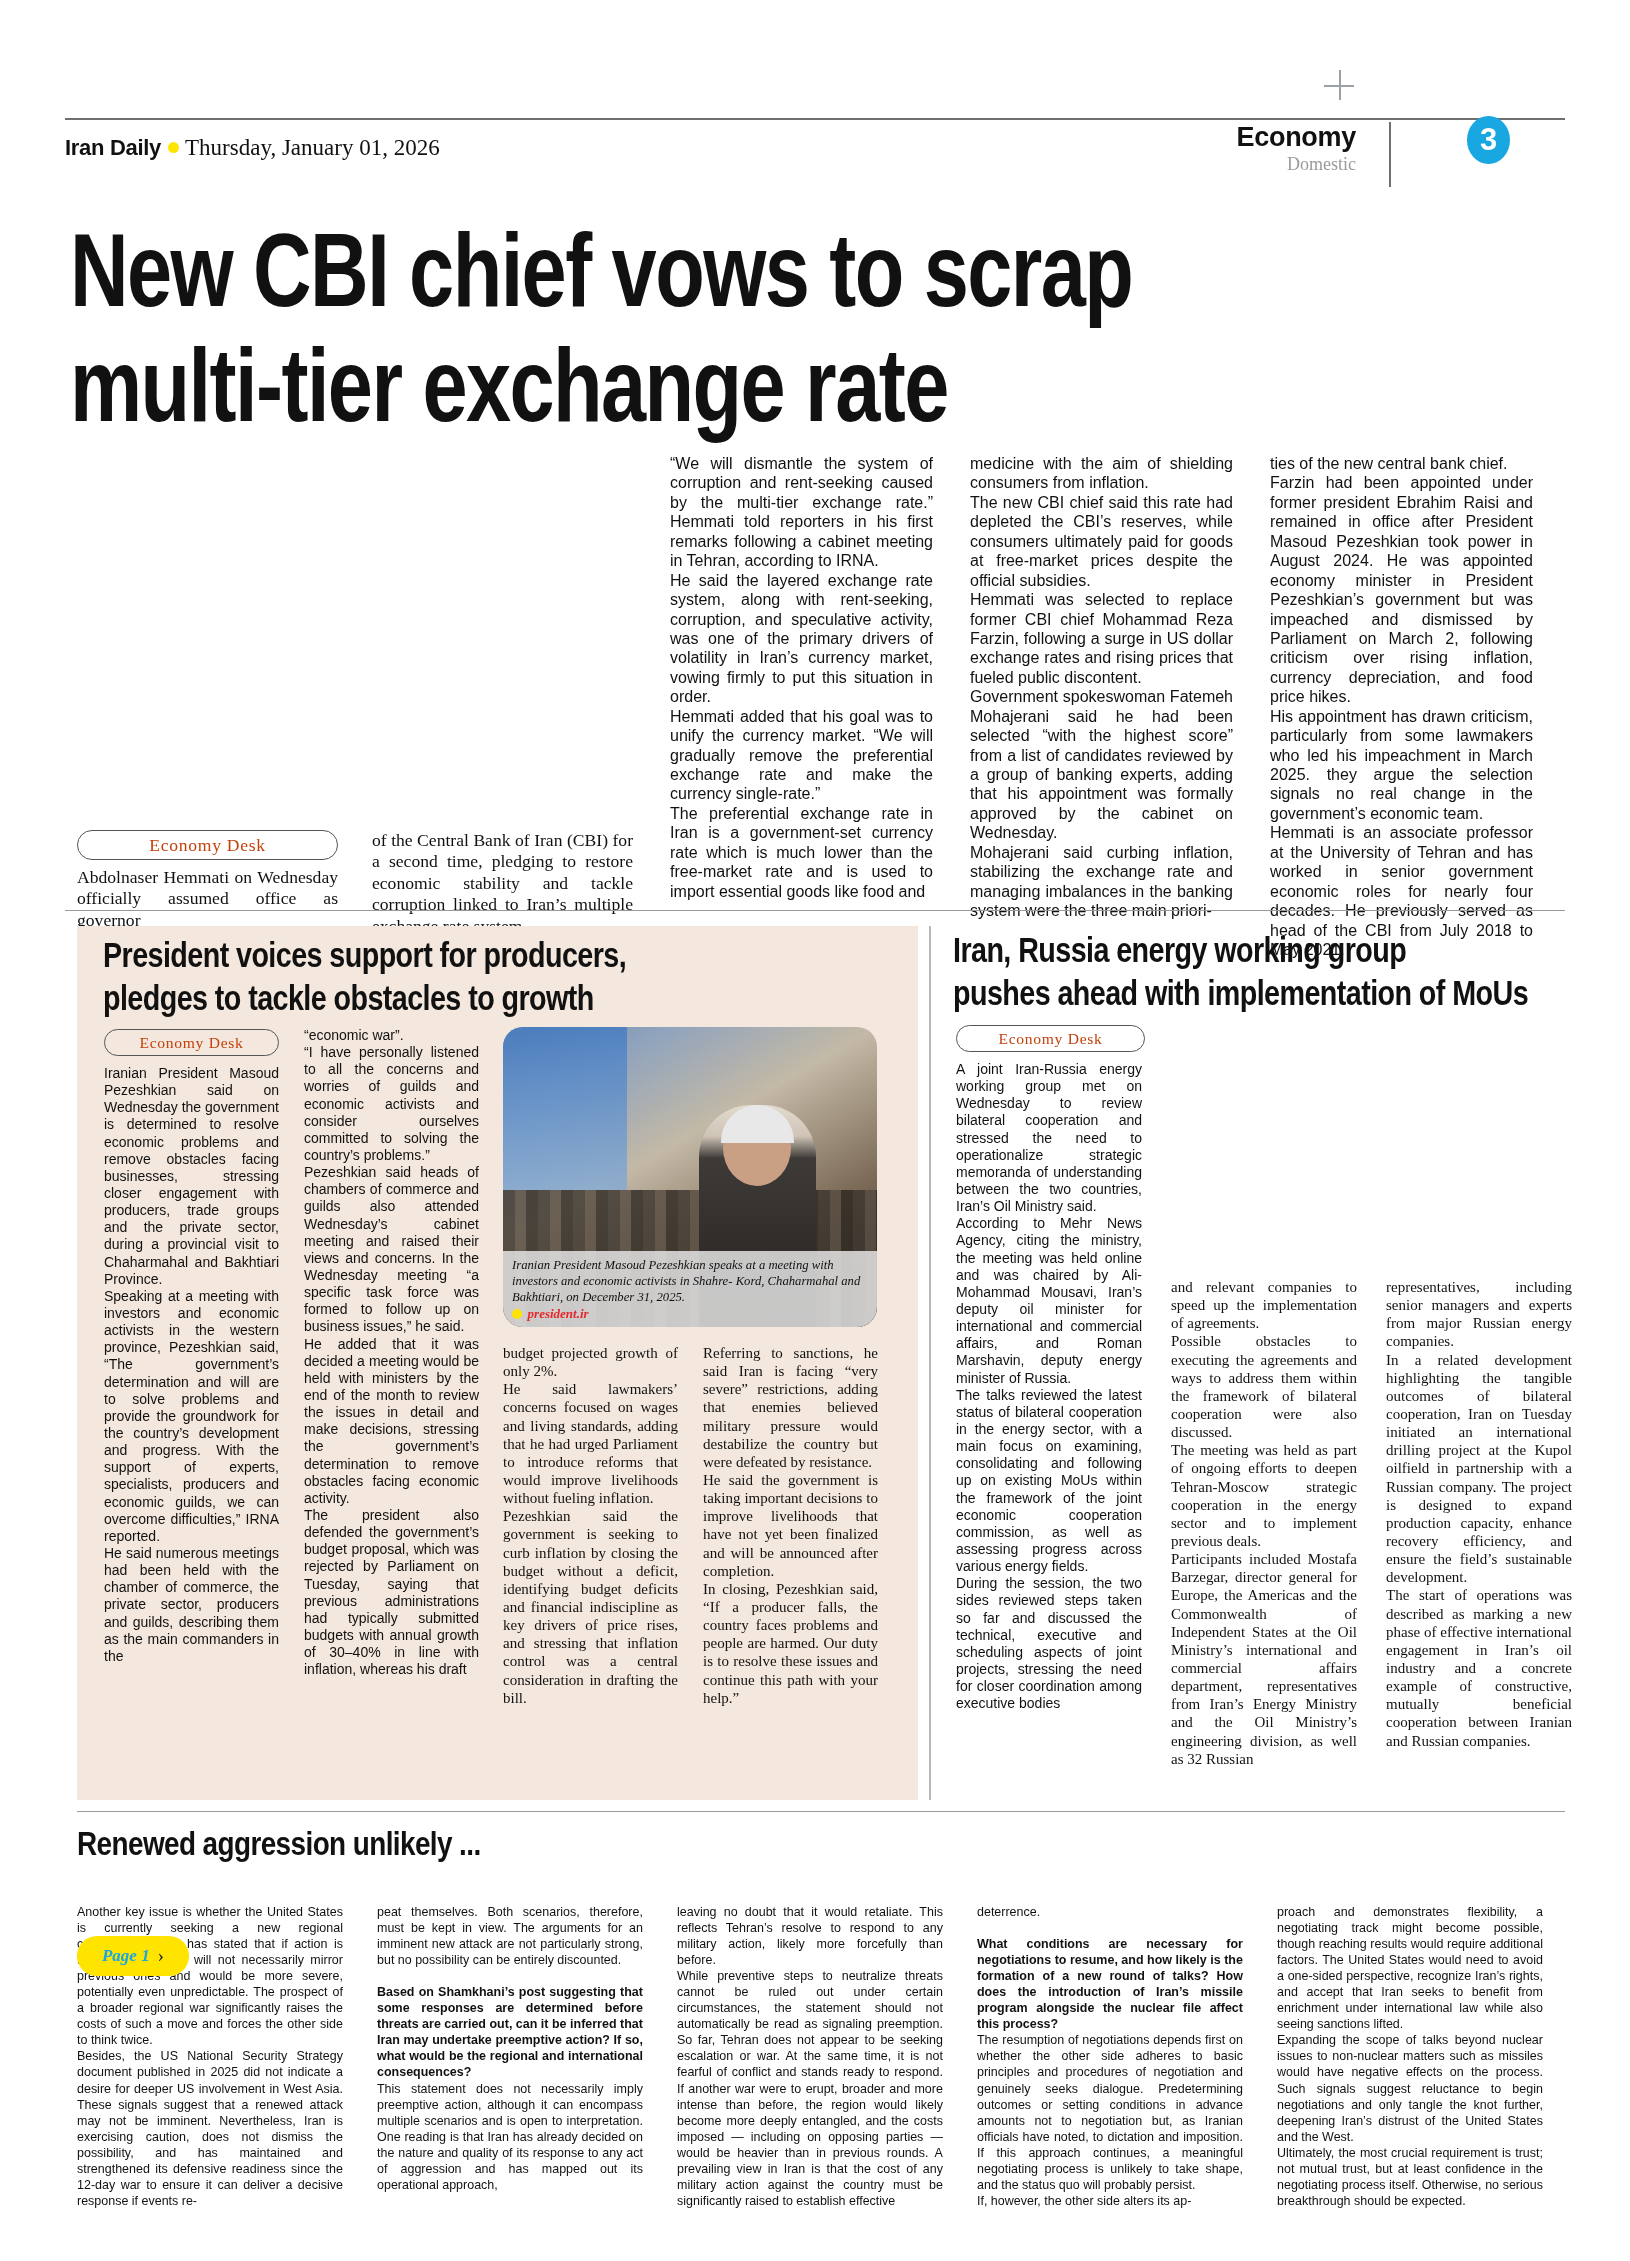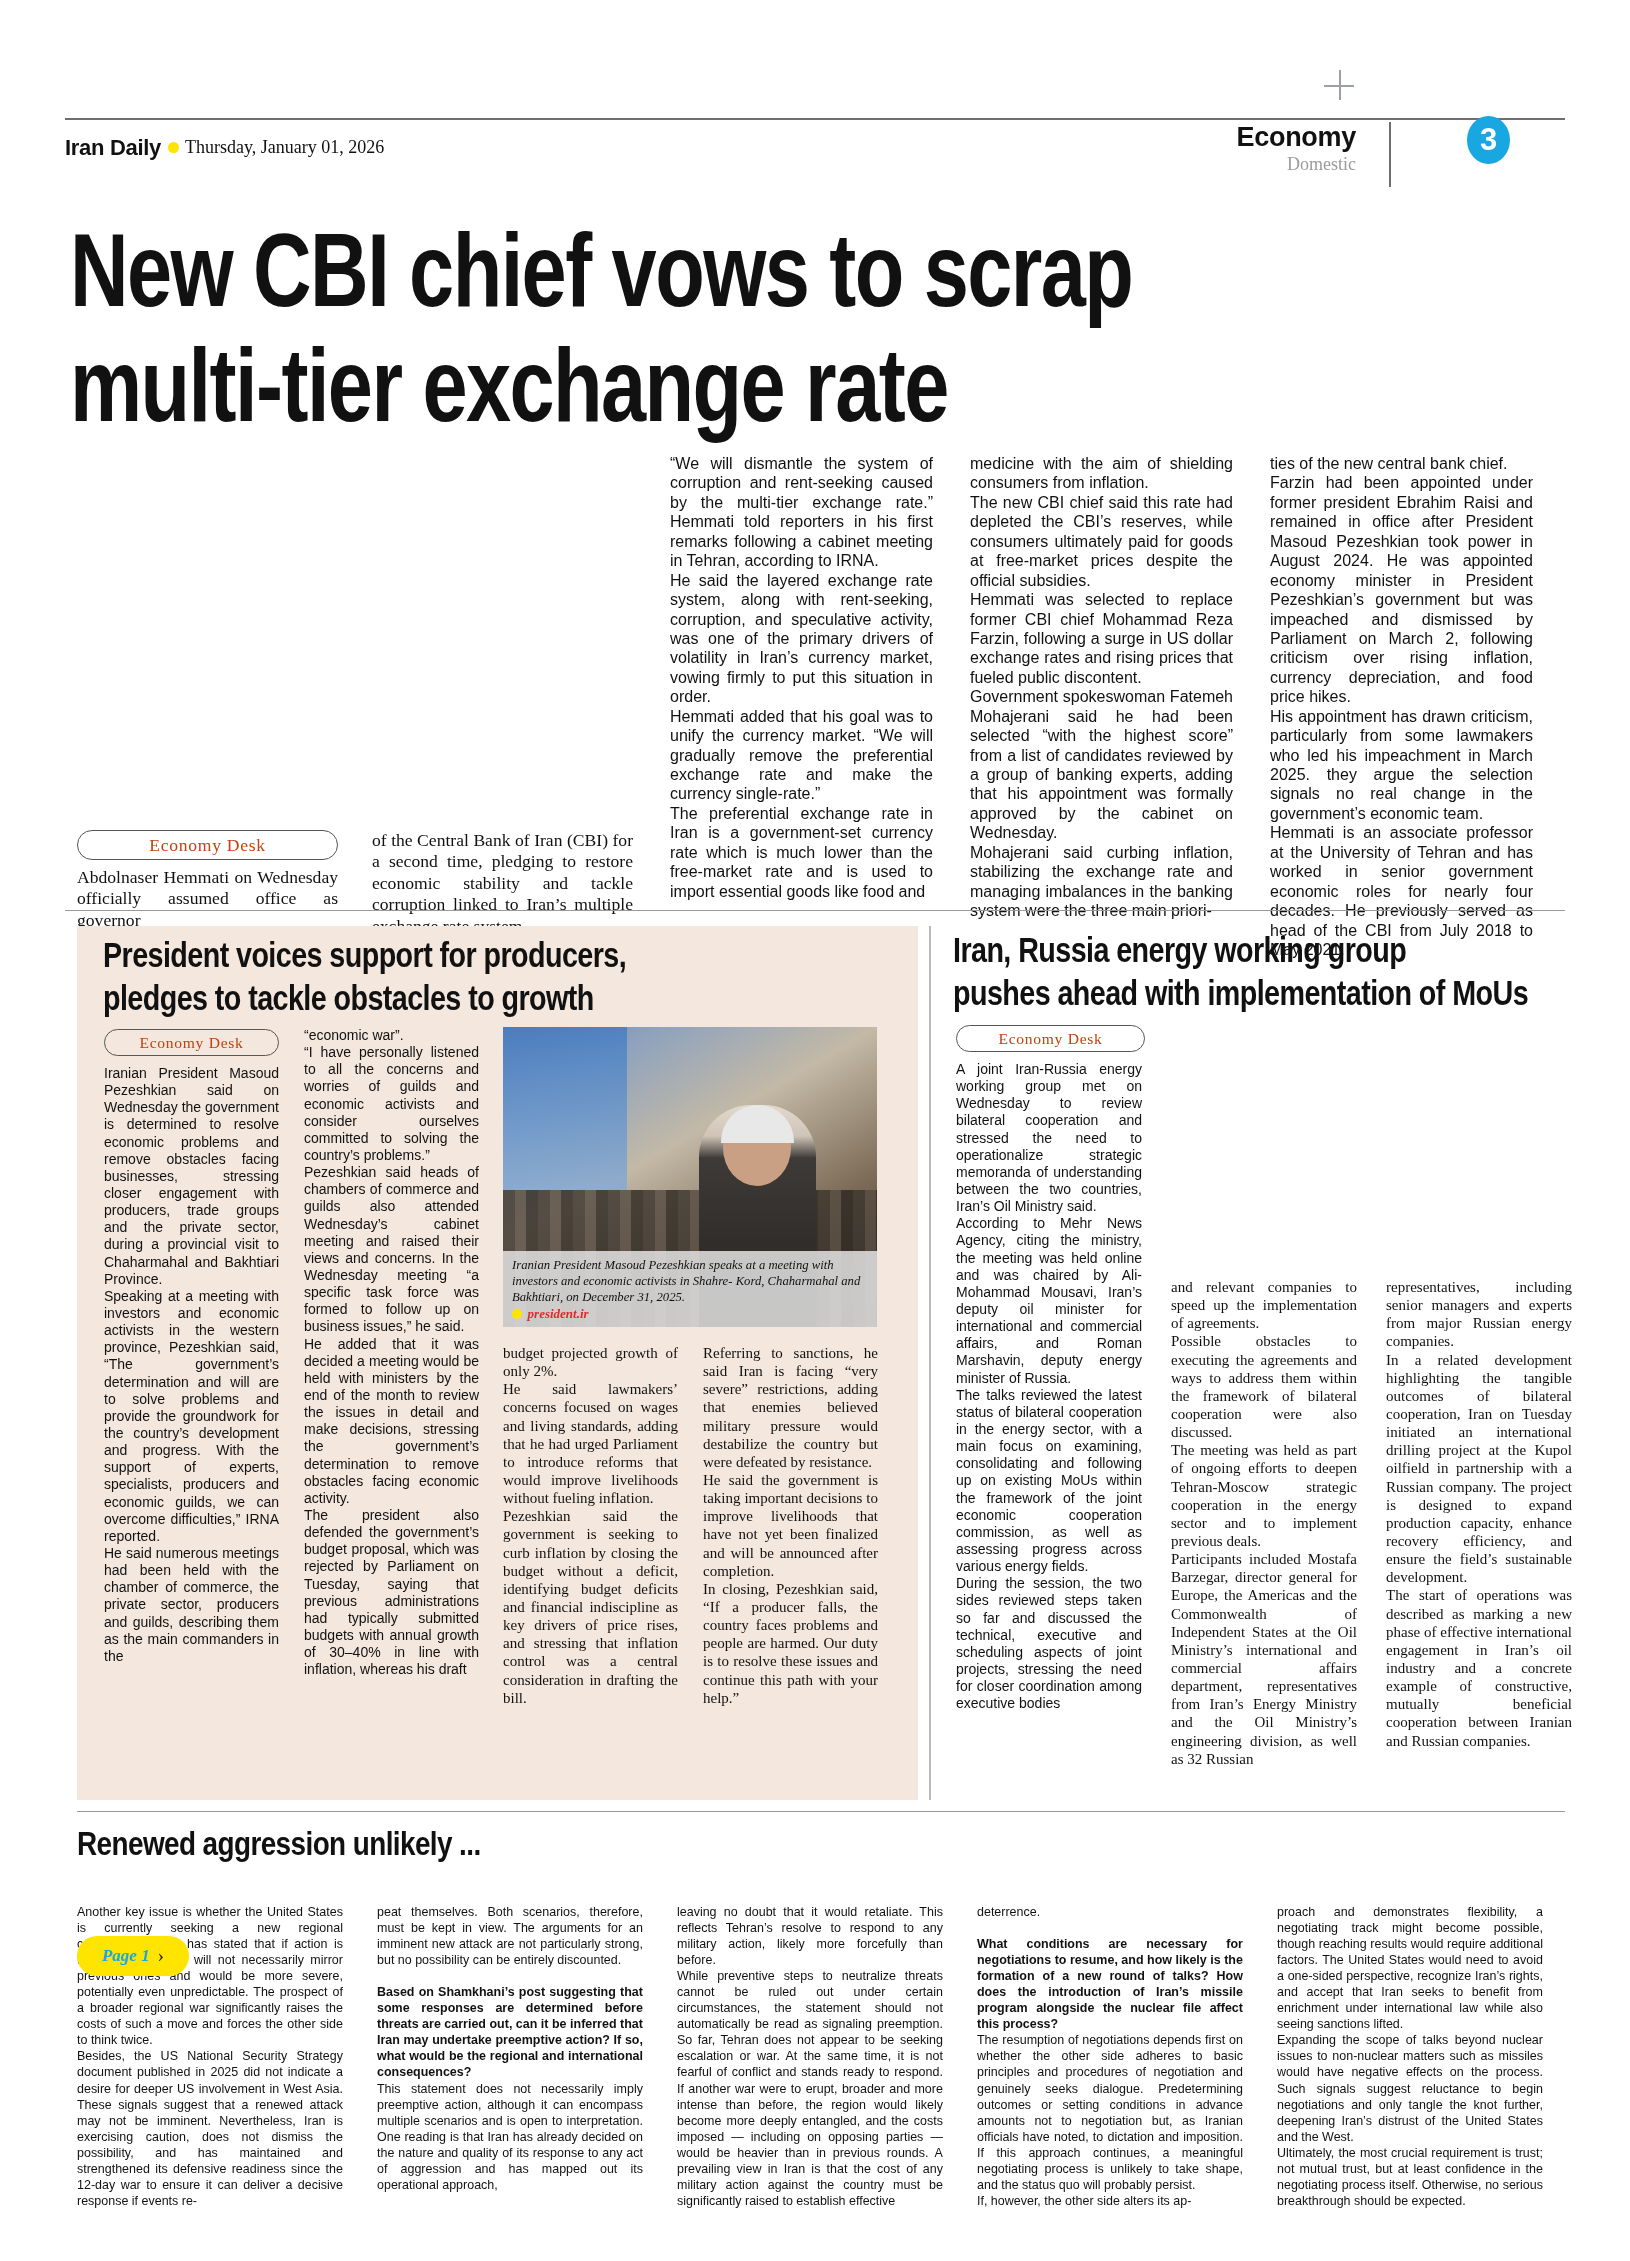--- a/index.html
+++ b/index.html
@@ -22,21 +22,21 @@
   
   .masthead {
     position:absolute; left:65px; top:88px; width:1500px; height:78px;
   }
   .rule-top {
     position:absolute; left:65px; top:87px; width:1500px; height:2px; background:#6f6f6f;
   }
   .m-left { position:absolute; left:0; top:15.6px; display:flex; align-items:center; gap:6.5px; white-space:nowrap; }
   .m-brand { font-family:"Liberation Sans", sans-serif; font-weight:bold; font-size:22px; letter-spacing:-0.3px; }
   .m-dot { width:11px; height:11px; border-radius:50%; background:#ffe400; display:inline-block; }
-  .m-date { font-size:18px; }
+  .m-date { font-size:23px; }
   .m-center { position:absolute; left:1095px; top:2.6px; width:196px; text-align:right; }
   .m-section { font-family:"Liberation Sans", sans-serif; font-weight:bold; font-size:27px; letter-spacing:-0.3px; }
   .m-sub { font-size:18px; color:#9b9b9b; margin-top:1.3px; }
   .m-divider { position:absolute; left:1324px; top:3.3px; width:2px; height:65px; background:#6f6f6f; }
   .m-pagebadge {
     position:absolute; left:1467px; top:85px;
     width:43px; height:48px; border-radius:50%;
     background:#18a7e0; color:#fff;
     font-family:"Liberation Sans", sans-serif; font-weight:bold; font-size:31px;
     display:flex; align-items:center; justify-content:center;
@@ -127,21 +127,21 @@
 
   .pez-desk { position:absolute; left:104px; top:998px; width:175px; height:27px; font-size:15.6px; }
   .rus-desk { position:absolute; left:956px; top:994px; width:189px; height:27px; font-size:15.6px; }
 
   .pez-c1 { left:104px; top:1034px; width:175px; }
   .pez-c2 { left:304px; top:996px; width:175px; }
   .pez-c3 { left:503px; top:1313px; width:175px; }
   .pez-c4 { left:703px; top:1313px; width:175px; }
 
   .pez-photo { position:absolute; left:503px; top:996px; width:374px; height:300px;
-     background:linear-gradient(150deg,#6f86a8 0%,#8fa3bd 18%,#c3b9a6 42%,#7d6c58 70%,#2e2a26 100%); overflow:hidden;}
+     background:linear-gradient(150deg,#6f86a8 0%,#8fa3bd 18%,#c3b9a6 42%,#7d6c58 70%,#2e2a26 100%); overflow:hidden;border-radius:20px;}
   .pp-crowd { position:absolute; left:0; top:163px; width:100%; height:137px;
      background:repeating-linear-gradient(90deg,#3a332c 0 11.7px,#554a3f 11.7px 23.5px,#2b2620 23.5px 35px); opacity:.8;}
   .pp-person { position:absolute; left:196px; top:78px; width:117px; height:222px;
      background:linear-gradient(180deg,#e2d9cf 0%,#cfc4b6 14%,#3d3a37 24%,#24211e 100%); border-radius:52px 52px 0 0;}
   .pp-head { position:absolute; left:220px; top:83px; width:68px; height:76px; border-radius:50%; background:#c9a083;}
   .pp-hair { position:absolute; left:218px; top:78px; width:73px; height:38px; border-radius:37px 37px 0 0; background:#e8e8e8;}
   .pp-blue { position:absolute; left:0; top:0; width:124px; height:163px; background:linear-gradient(180deg,#3f79c2,#7fa9d8); opacity:.75;}
   .pp-cap { position:absolute; left:0; bottom:0; width:100%;
      background:rgba(226,226,226,0.86); padding:5.2px 7.8px 5.2px 9px; }
   .pp-cap .t { font-size:12.7px; font-style:italic; line-height:1.26; color:#111; }

